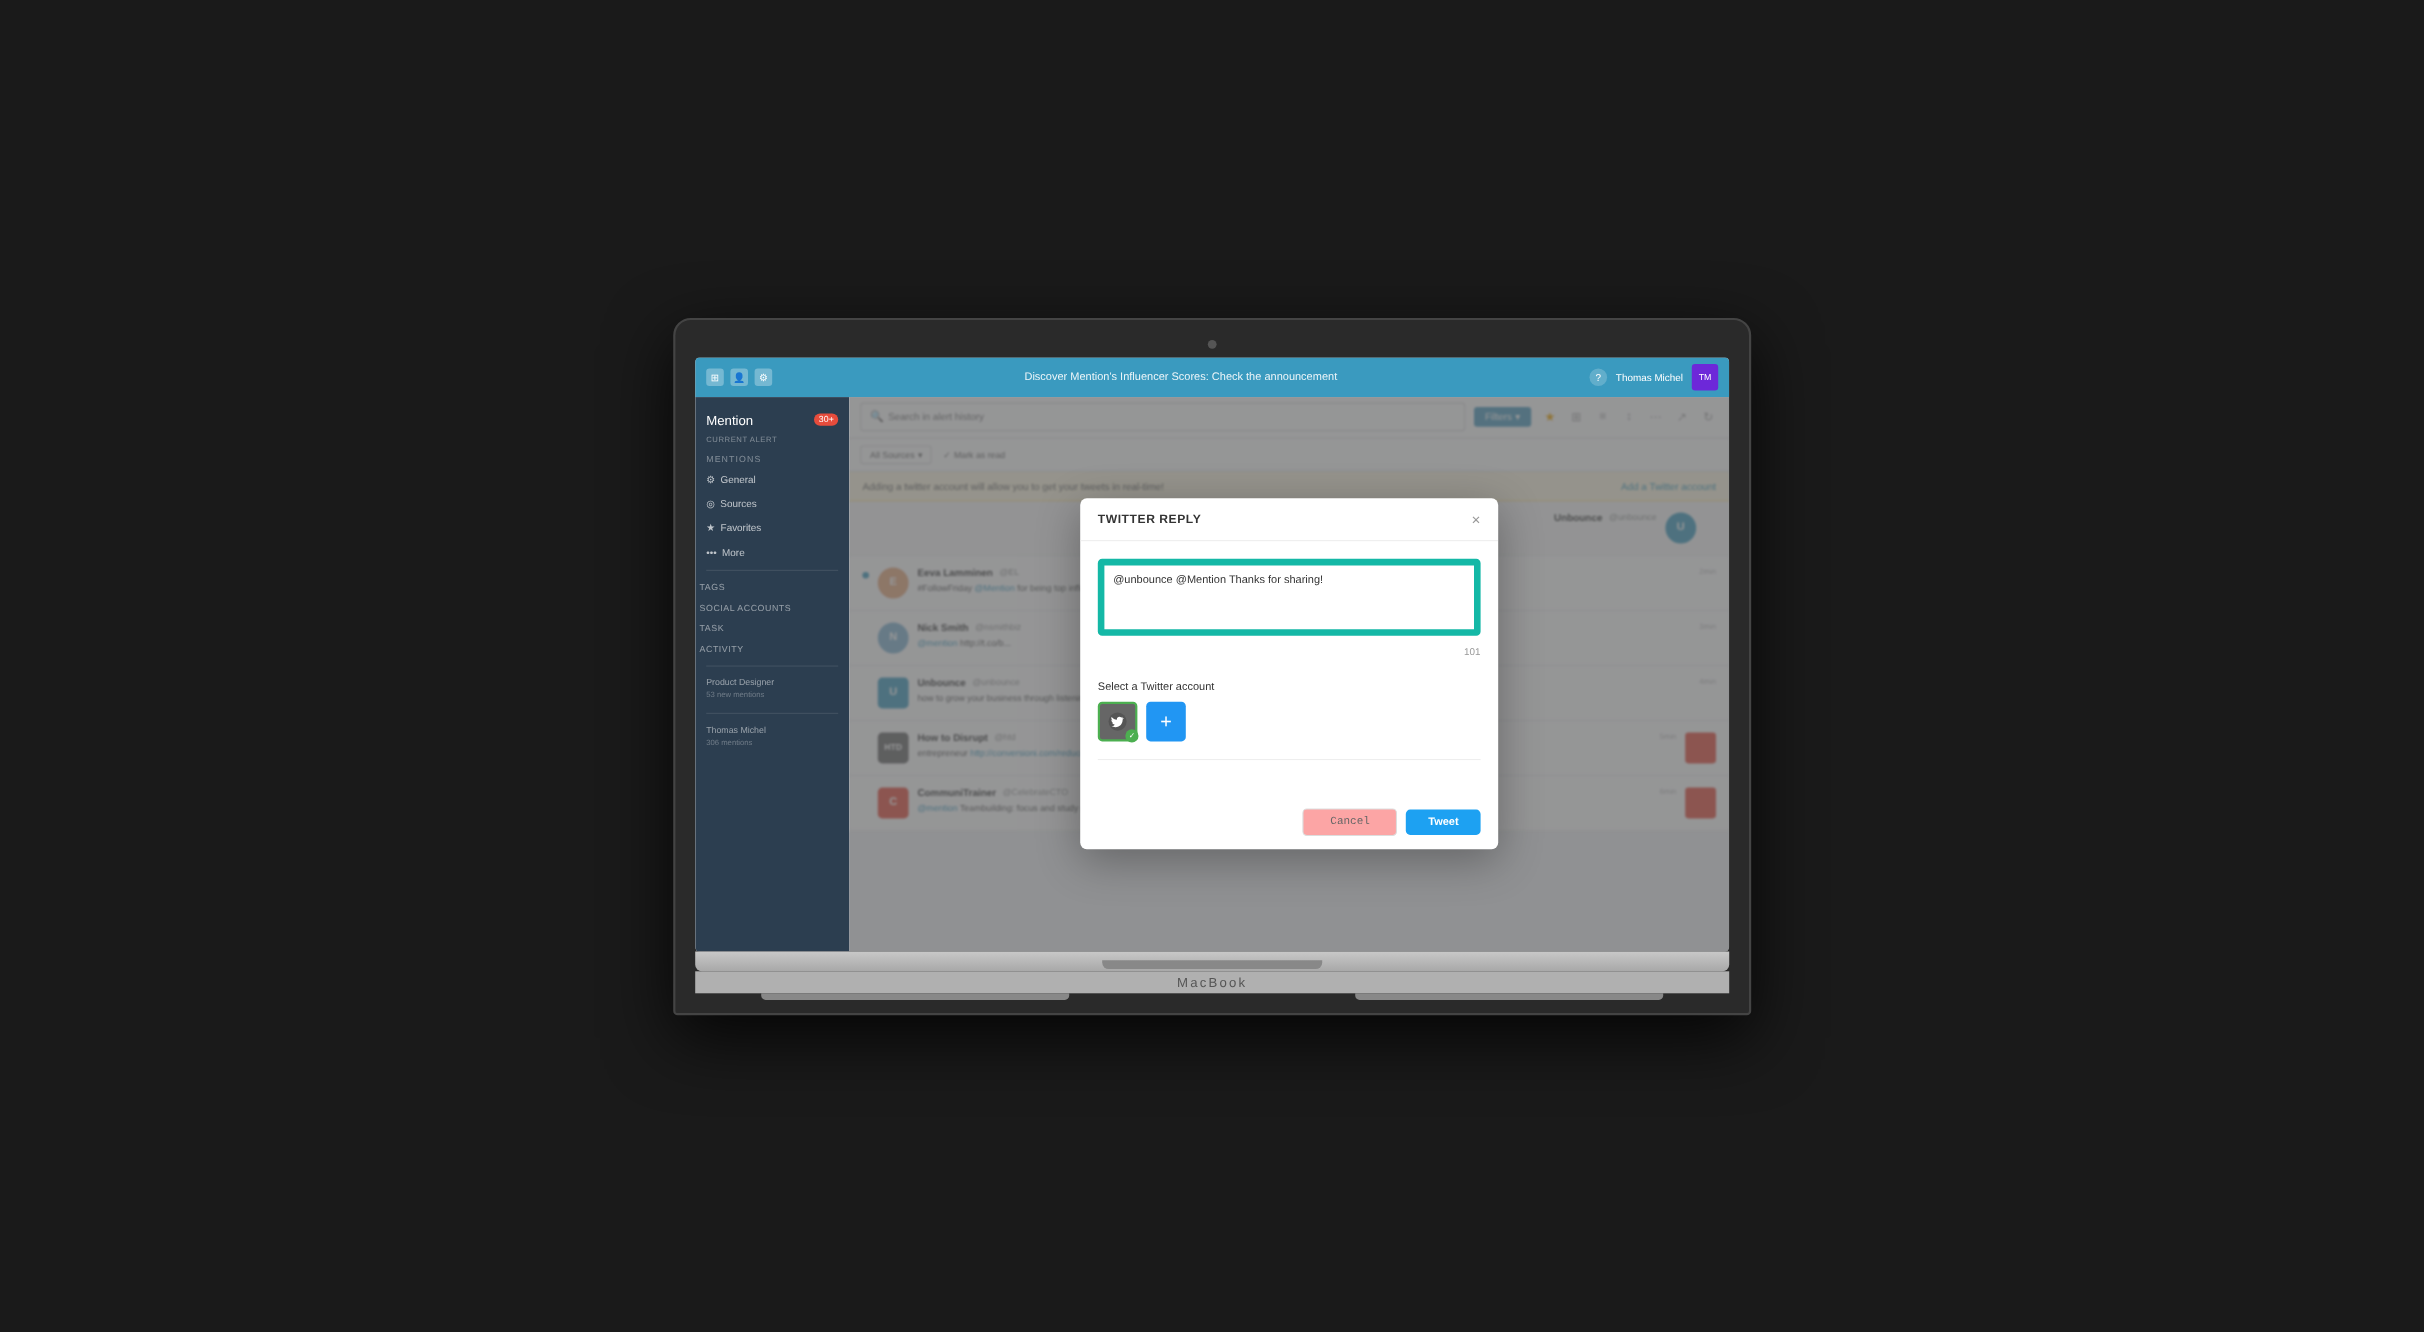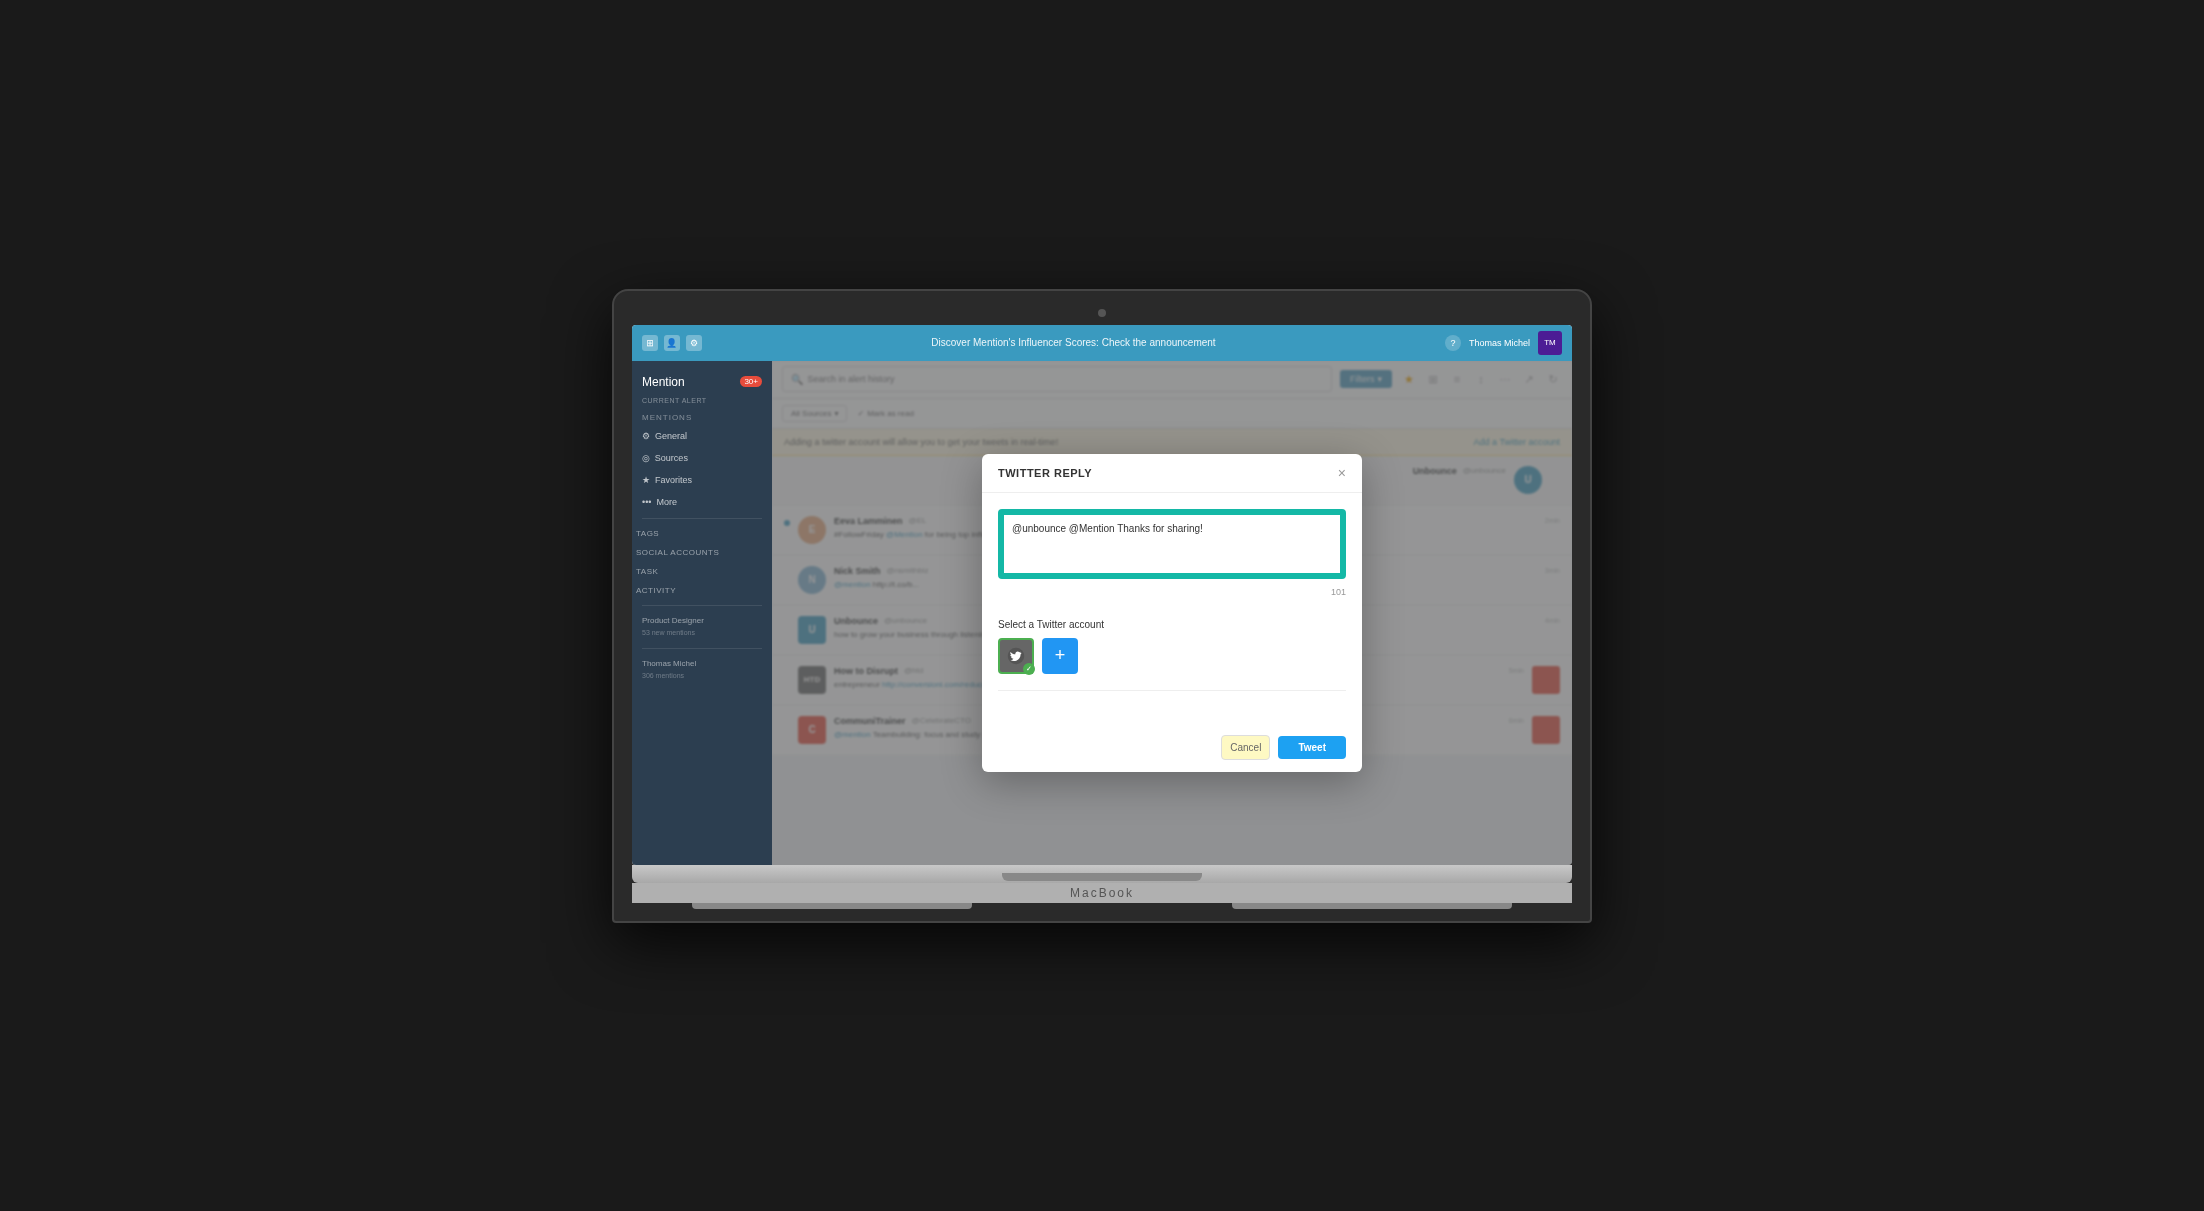--- a/index.html
+++ b/index.html
@@ -133,21 +133,21 @@
 
     .top-bar-user {
       color: white;
       font-size: 9px;
       text-align: right;
     }
 
     .top-bar-avatar {
       width: 24px;
       height: 24px;
-      background: #4c1d95;
+      background: #6d28d9;
       border-radius: 3px;
       display: flex;
       align-items: center;
       justify-content: center;
       color: white;
       font-size: 8px;
     }
 
     .top-bar-help {
       width: 16px;
@@ -579,27 +579,28 @@
 
     .modal-footer {
       padding: 12px 16px;
       display: flex;
       align-items: center;
       justify-content: flex-end;
       gap: 8px;
     }
 
     .btn-cancel {
-      background: #fef9c3;
+      background: #fca5a5;
       border: 1px solid #ddd;
       color: #666;
-      padding: 6px 8px;
+      padding: 6px 24px;
       border-radius: 4px;
       font-size: 10px;
       cursor: pointer;
+      font-family: Liberation Mono, monospace;
     }
 
     .btn-tweet {
       background: #1DA1F2;
       border: none;
       color: white;
       padding: 6px 20px;
       border-radius: 4px;
       font-size: 10px;
       cursor: pointer;

